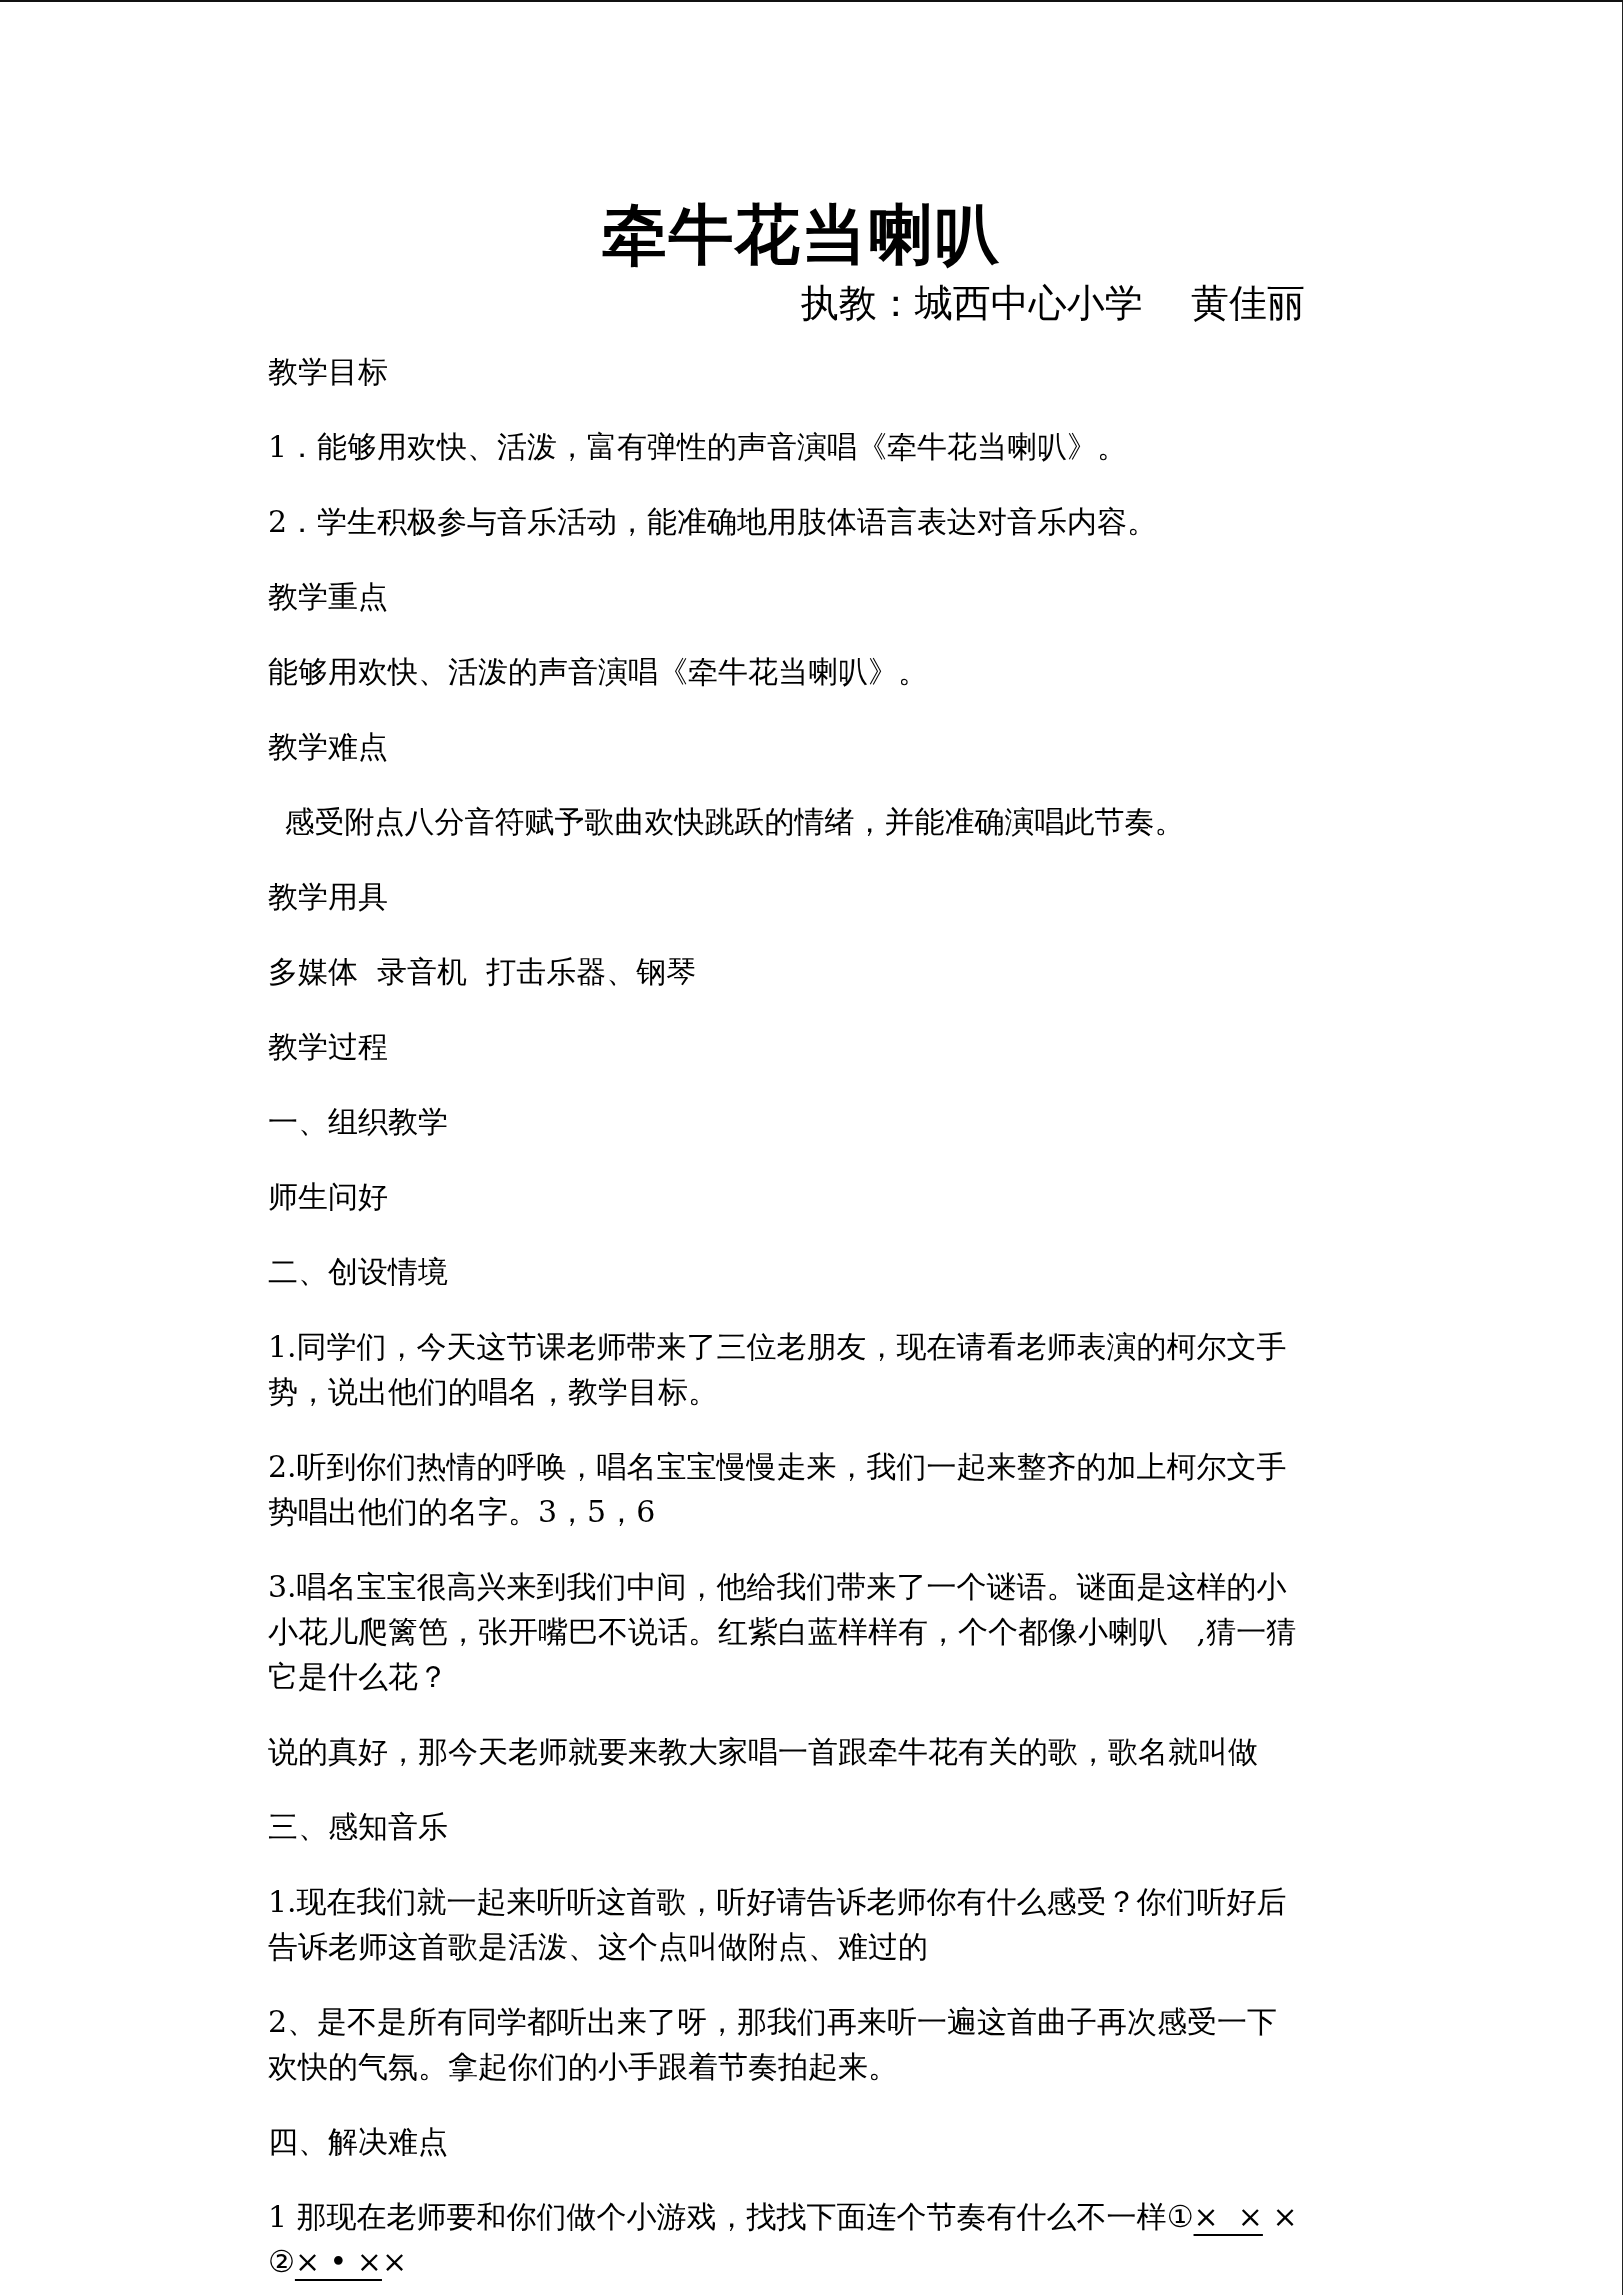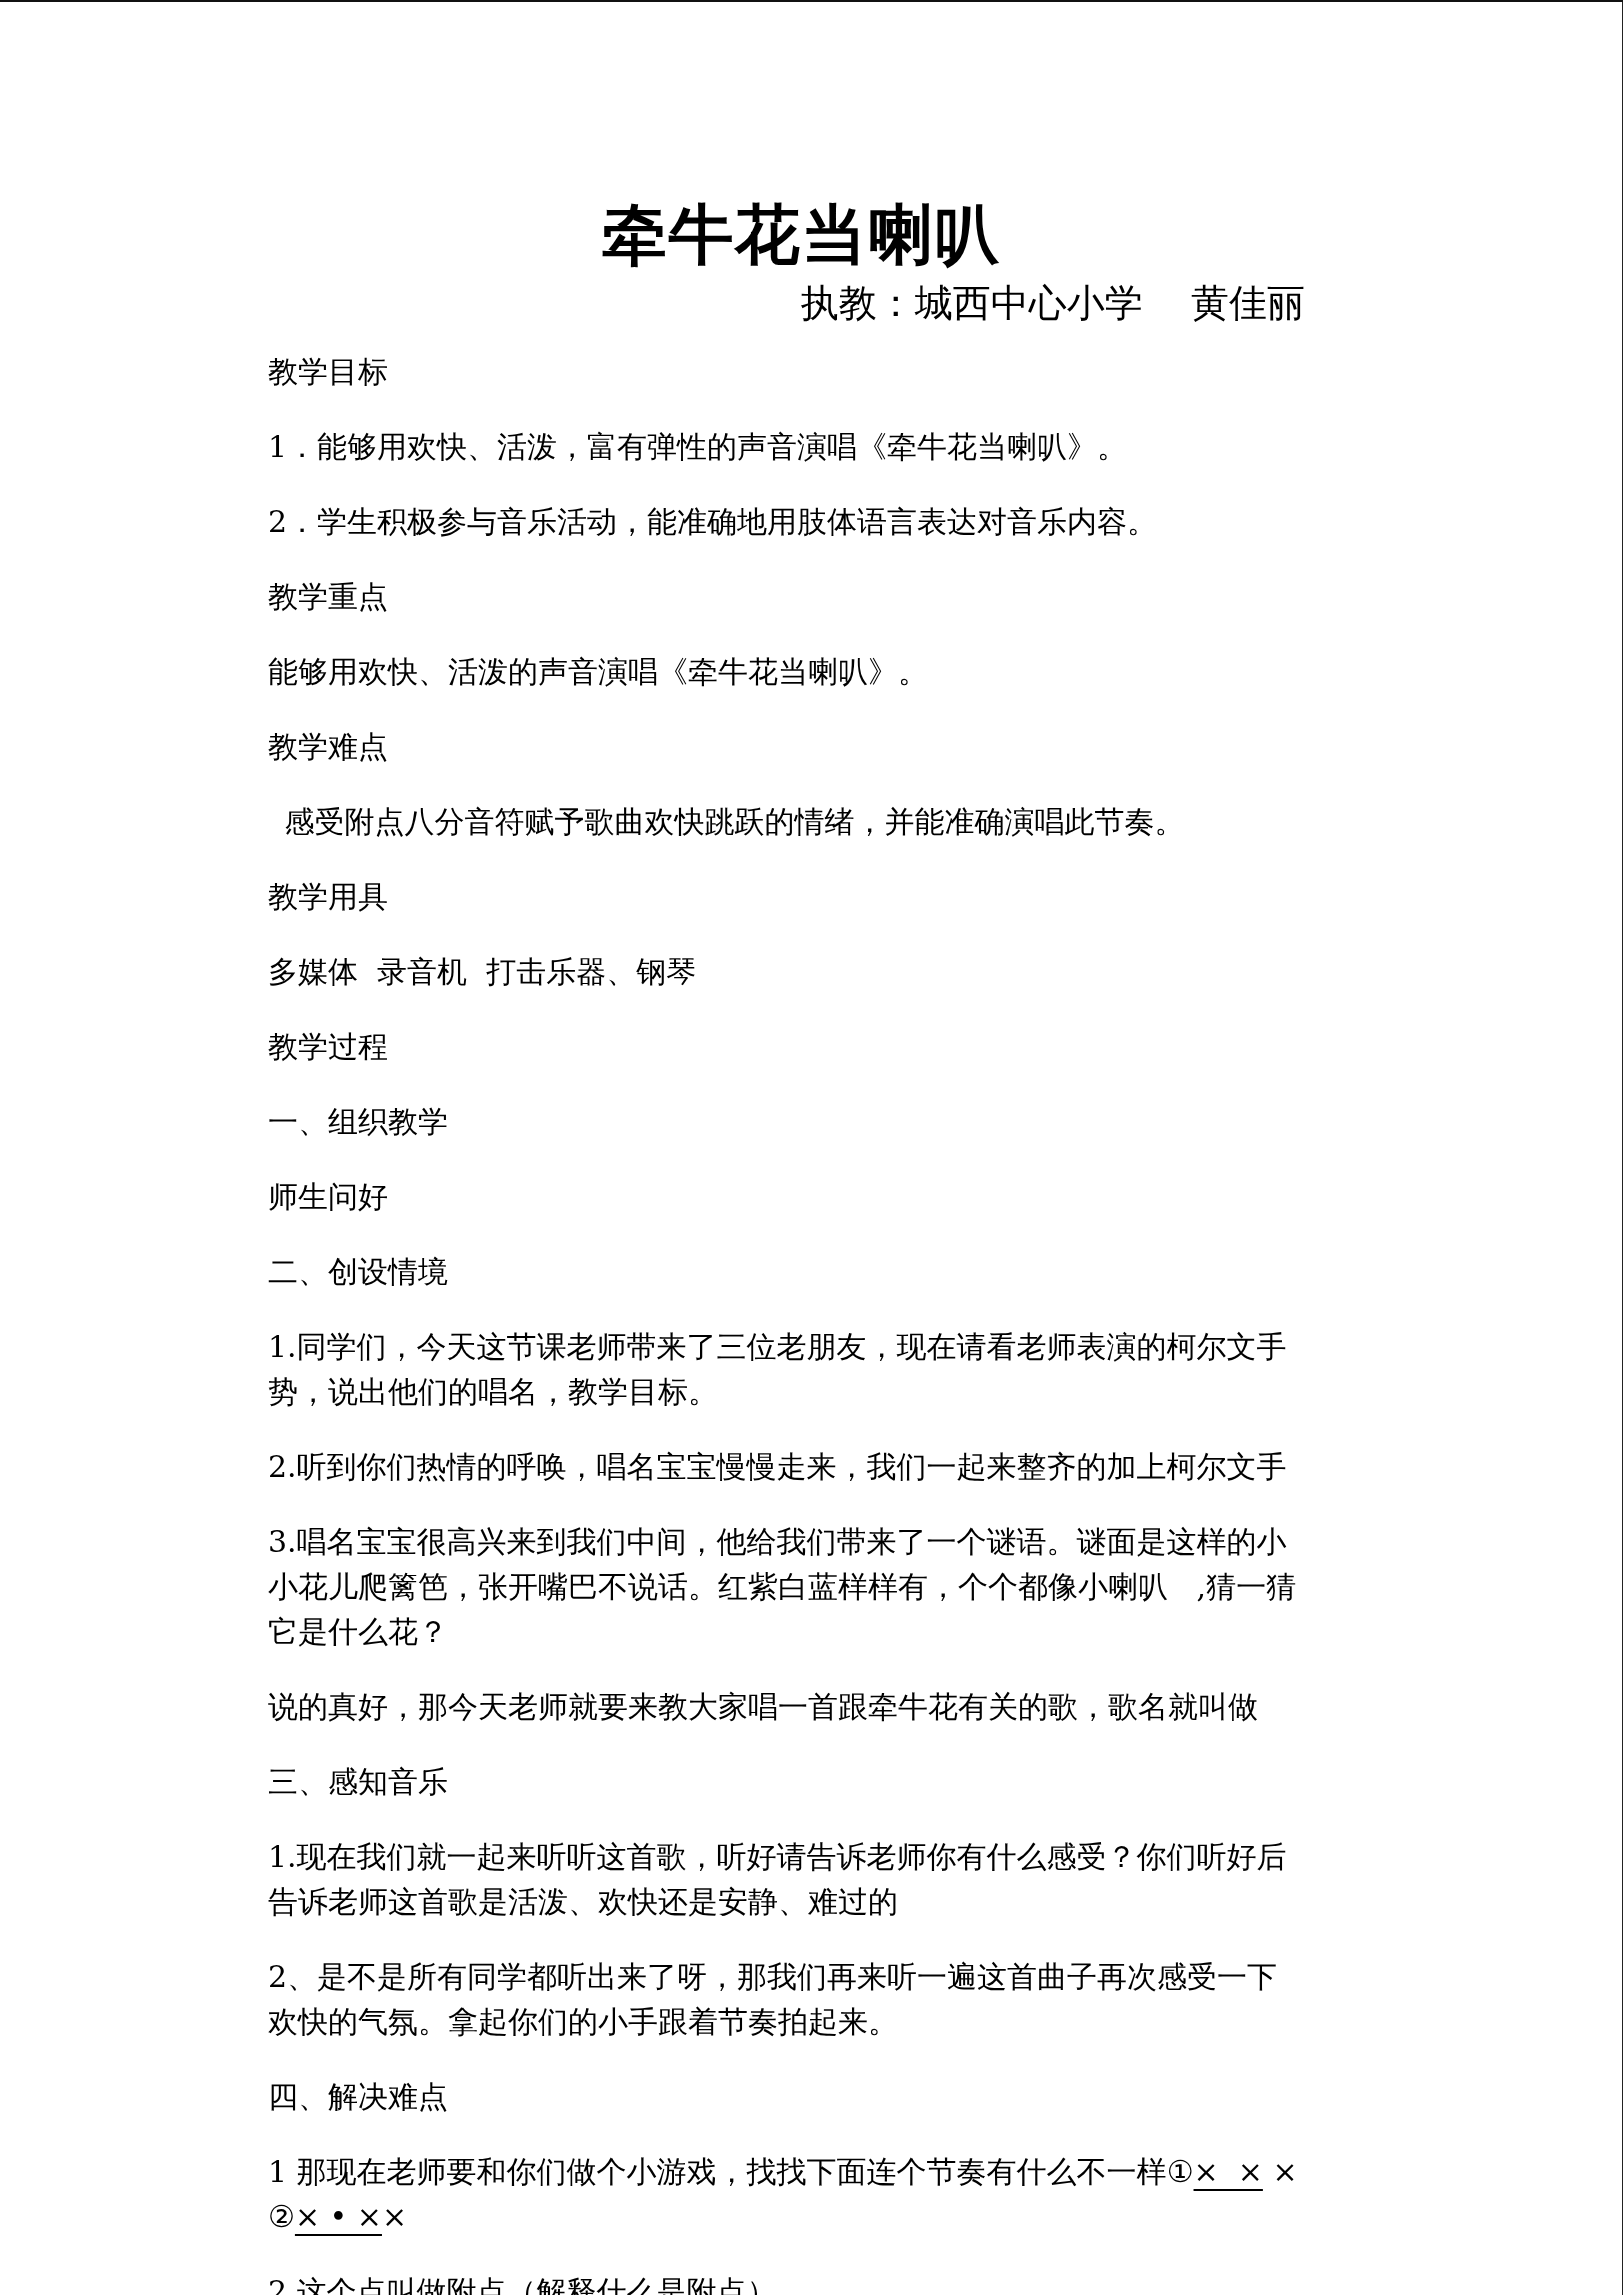--- a/index.html
+++ b/index.html
@@ -57,37 +57,38 @@
     <p class="p">二、创设情境</p>
     <div class="gap"></div>
 
     <div>
       <p class="p">1.同学们，今天这节课老师带来了三位老朋友，现在请看老师表演的柯尔文手</p>
       <p class="p">势，说出他们的唱名，教学目标。</p>
     </div>
     <div class="gap"></div>
     <div>
       <p class="p">2.听到你们热情的呼唤，唱名宝宝慢慢走来，我们一起来整齐的加上柯尔文手</p>
+      <p class="p">势唱出他们的名字。3，5，6</p>
     </div>
     <div class="gap"></div>
     <div>
       <p class="p">3.唱名宝宝很高兴来到我们中间，他给我们带来了一个谜语。谜面是这样的小</p>
       <p class="p" style="white-space:pre">小花儿爬篱笆，张开嘴巴不说话。红紫白蓝样样有，个个都像小喇叭   ,猜一猜</p>
       <p class="p">它是什么花？</p>
     </div>
     <div class="gap"></div>
     <div>
       <p class="p">说的真好，那今天老师就要来教大家唱一首跟牵牛花有关的歌，歌名就叫做</p>
     </div>
     <div class="gap"></div>
     <p class="p">三、感知音乐</p>
     <div class="gap"></div>
     <div>
       <p class="p">1.现在我们就一起来听听这首歌，听好请告诉老师你有什么感受？你们听好后</p>
-      <p class="p">告诉老师这首歌是活泼、欢快还是安静、难过的</p>
+      <p class="p">告诉老师这首歌是活泼、这个点叫做附点、难过的</p>
     </div>
     <div class="gap"></div>
     <div>
       <p class="p">2、是不是所有同学都听出来了呀，那我们再来听一遍这首曲子再次感受一下</p>
       <p class="p">欢快的气氛。拿起你们的小手跟着节奏拍起来。</p>
     </div>
     <div class="gap"></div>
     <p class="p">四、解决难点</p>
     <div class="gap"></div>
 

